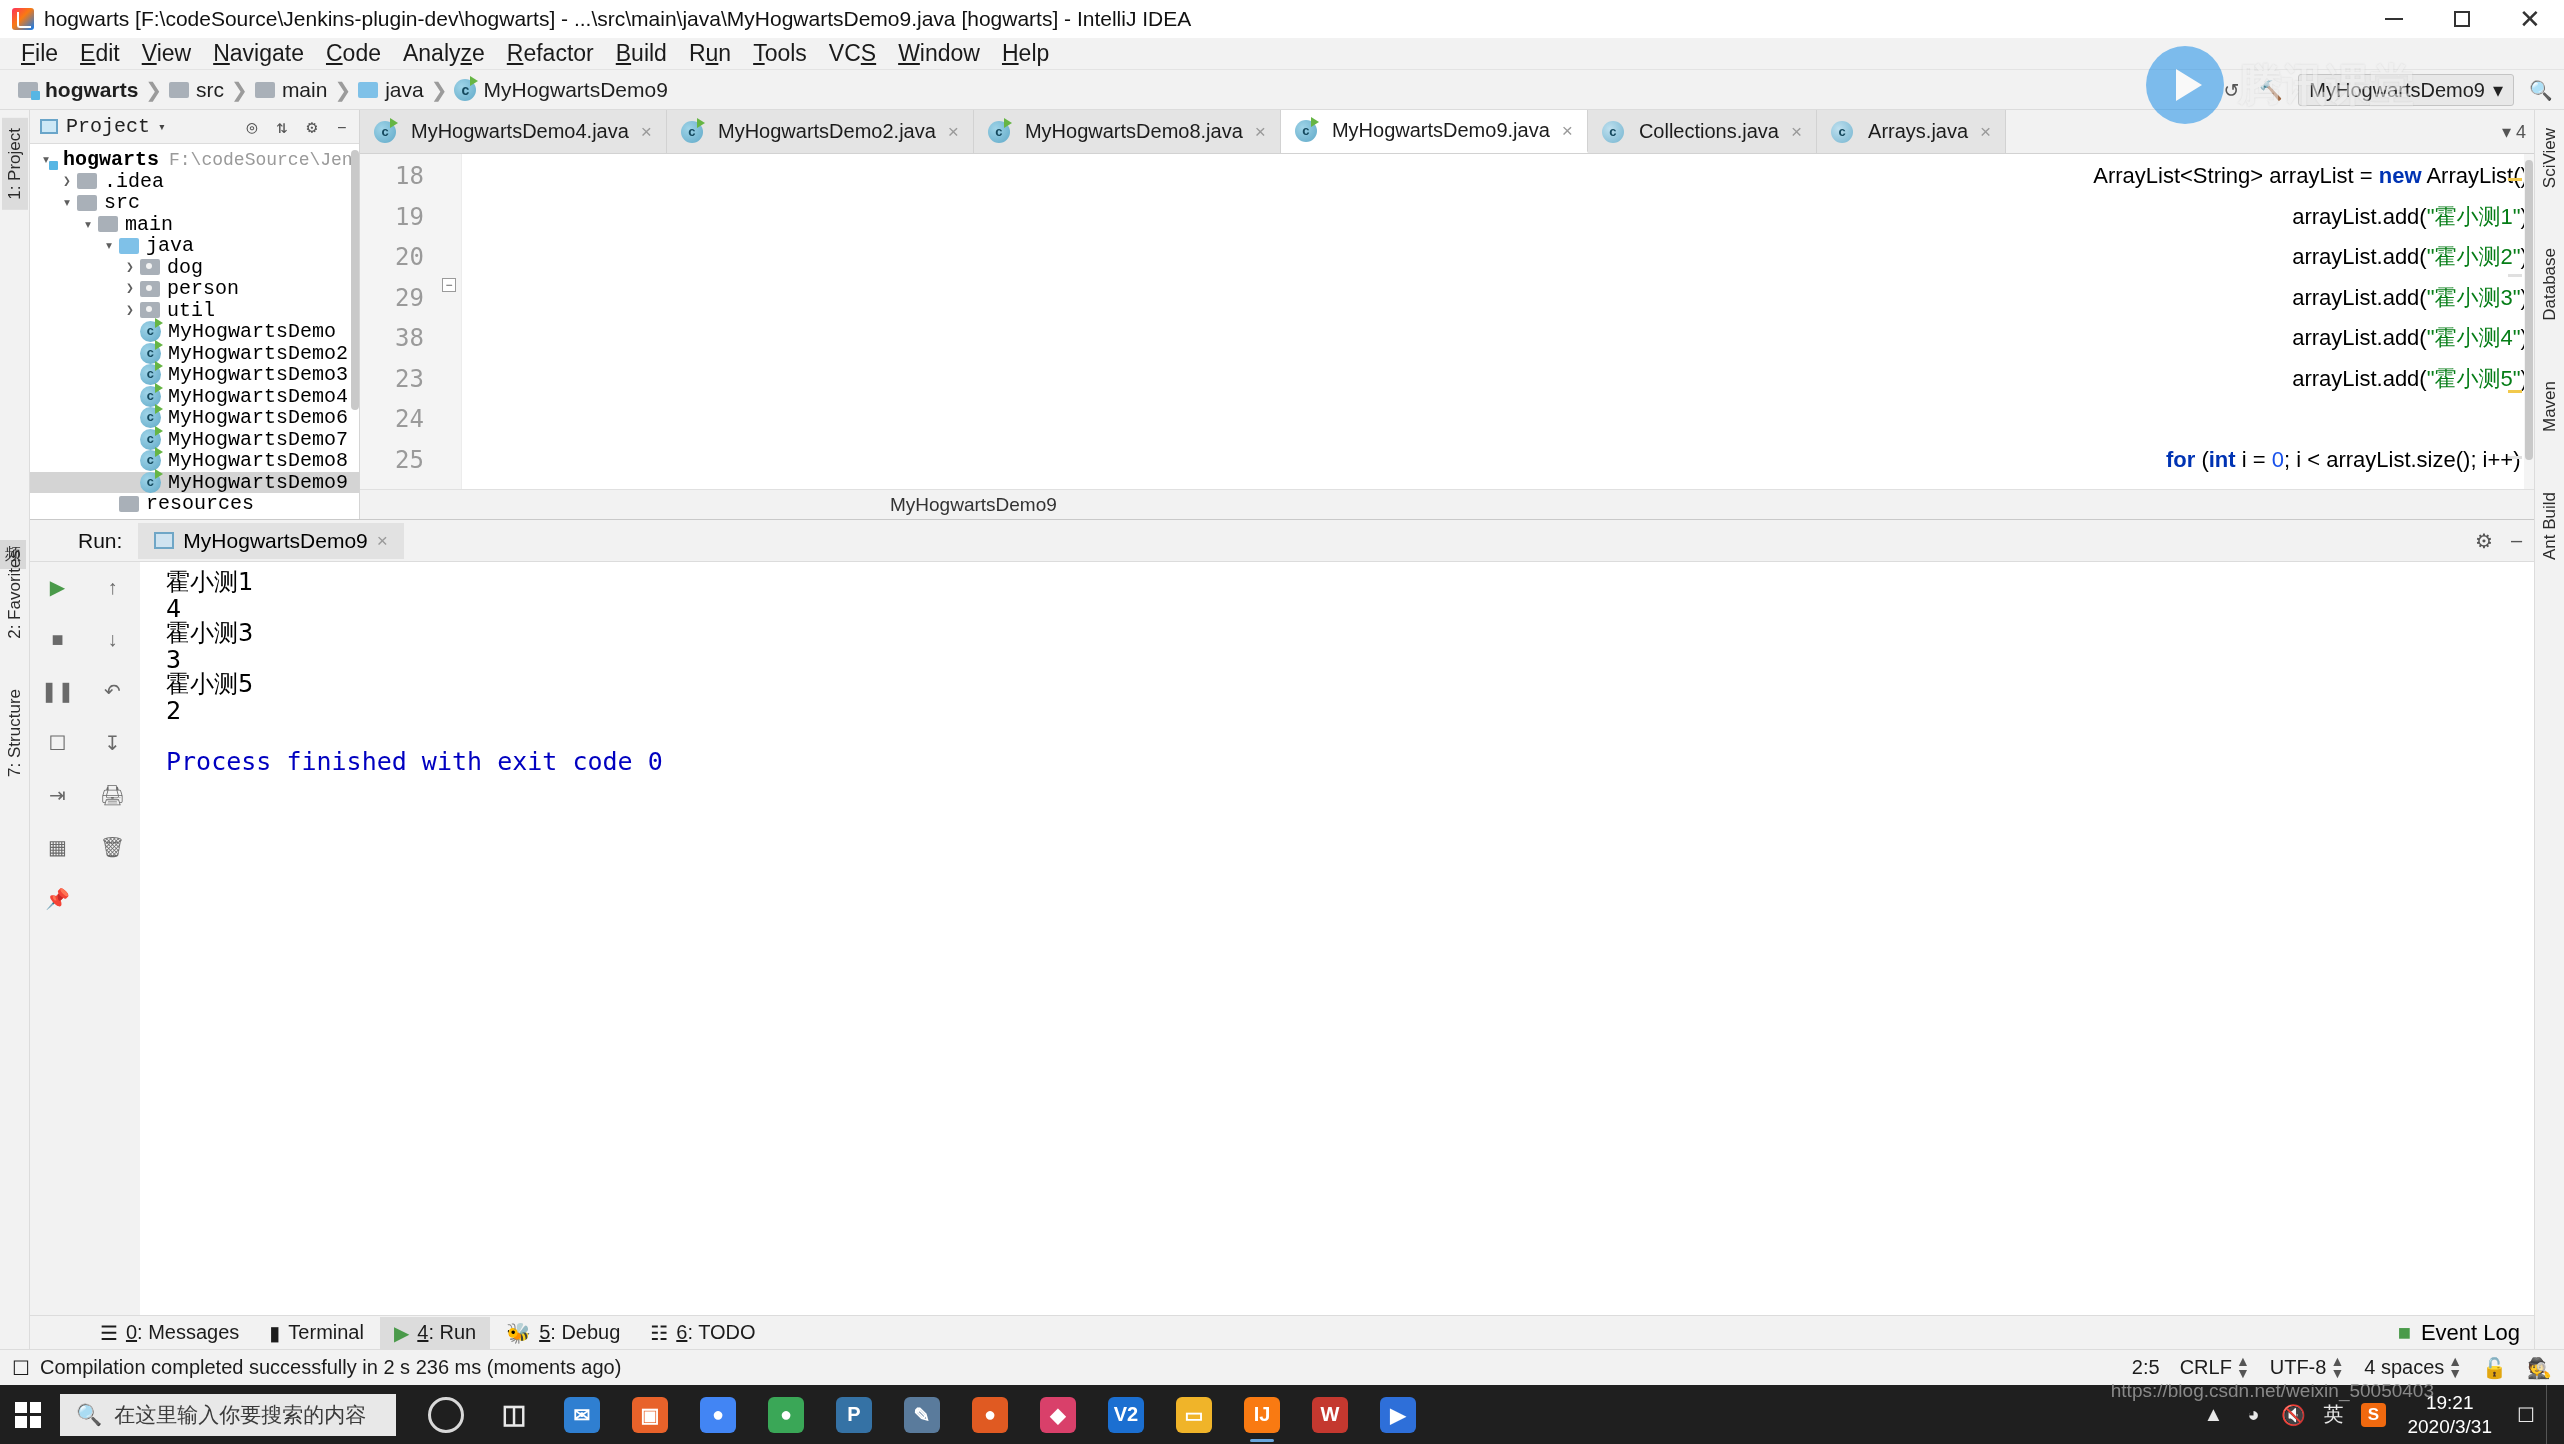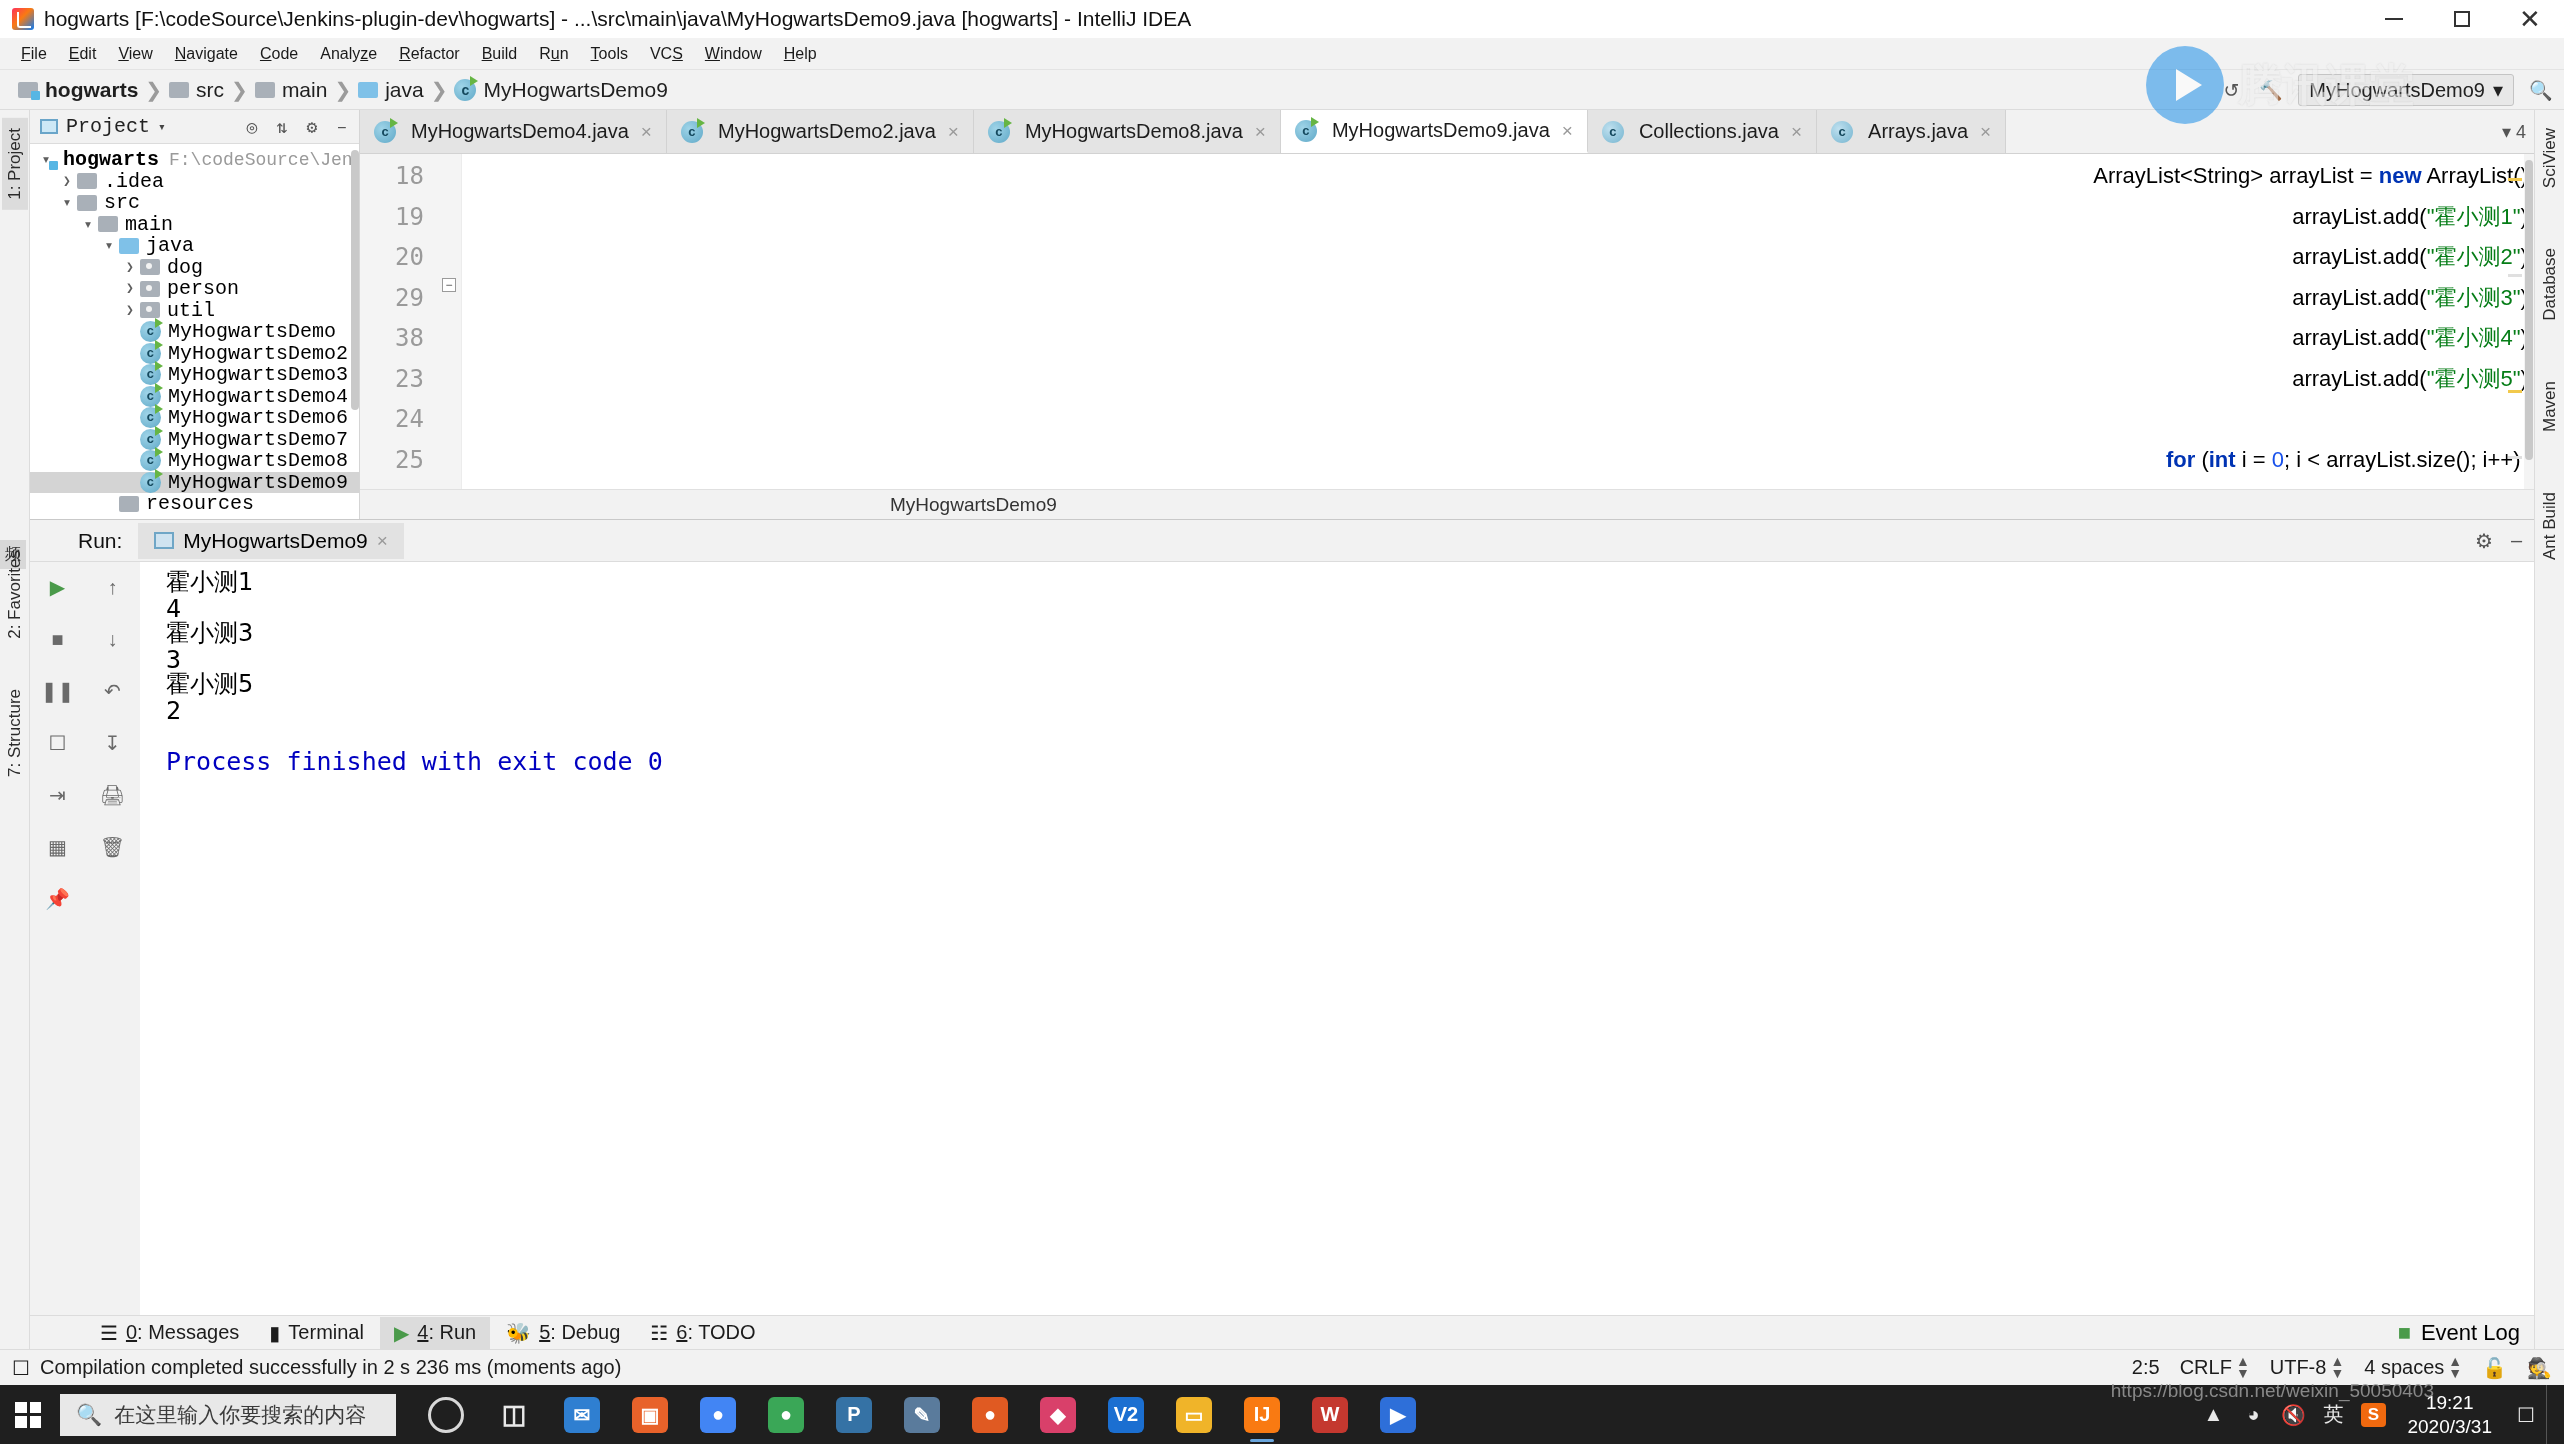--- a/index.html
+++ b/index.html
@@ -37,21 +37,21 @@
             font-size:22px; color:#333; }
   .winbtn .dash { width:18px;height:2px;background:#333; }
   .winbtn .sq { width:16px;height:16px;border:2px solid #333; }
   .winbtn .x { font-size:26px; line-height:1; font-weight:300;}
 
   
   .menubar {
     height:32px; flex:0 0 32px; background:#f2f2f2; display:flex; align-items:center;
     padding-left:10px; border-bottom:1px solid #e3e3e3;
   }
-  .menubar .mi { padding:4px 11px; font-size:16px; color:#1a1a1a; cursor:default; }
+  .menubar .mi { padding:4px 11px; font-size:23px; color:#1a1a1a; cursor:default; }
   .menubar .mi u { text-decoration:underline; }
 
   
   .navbar {
     height:40px; flex:0 0 40px; background:#f2f2f2; display:flex; align-items:center;
     padding-left:18px; position:relative; border-bottom:1px solid #dcdcdc;
   }
   .crumb { display:flex; align-items:center; font-size:21px; color:#1f1f1f; }
   .crumb .sep { color:#9b9b9b; margin:0 7px; font-size:20px; }
   .crumb b { font-weight:bold; }

